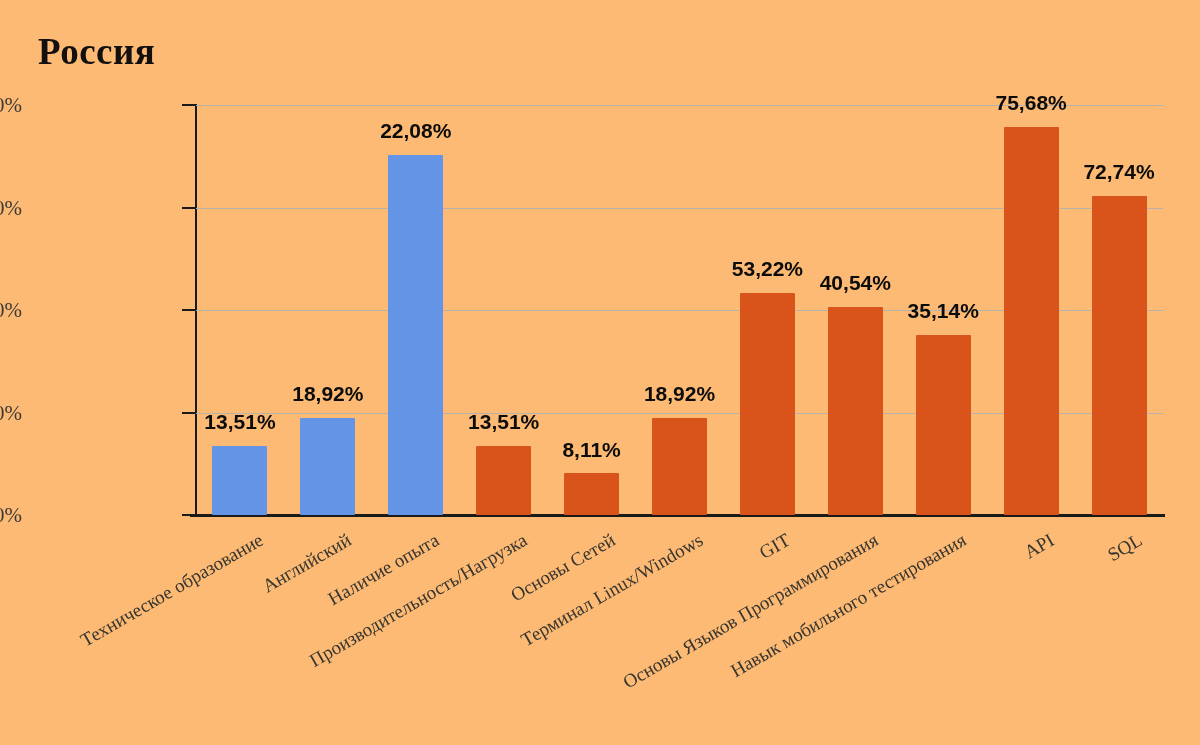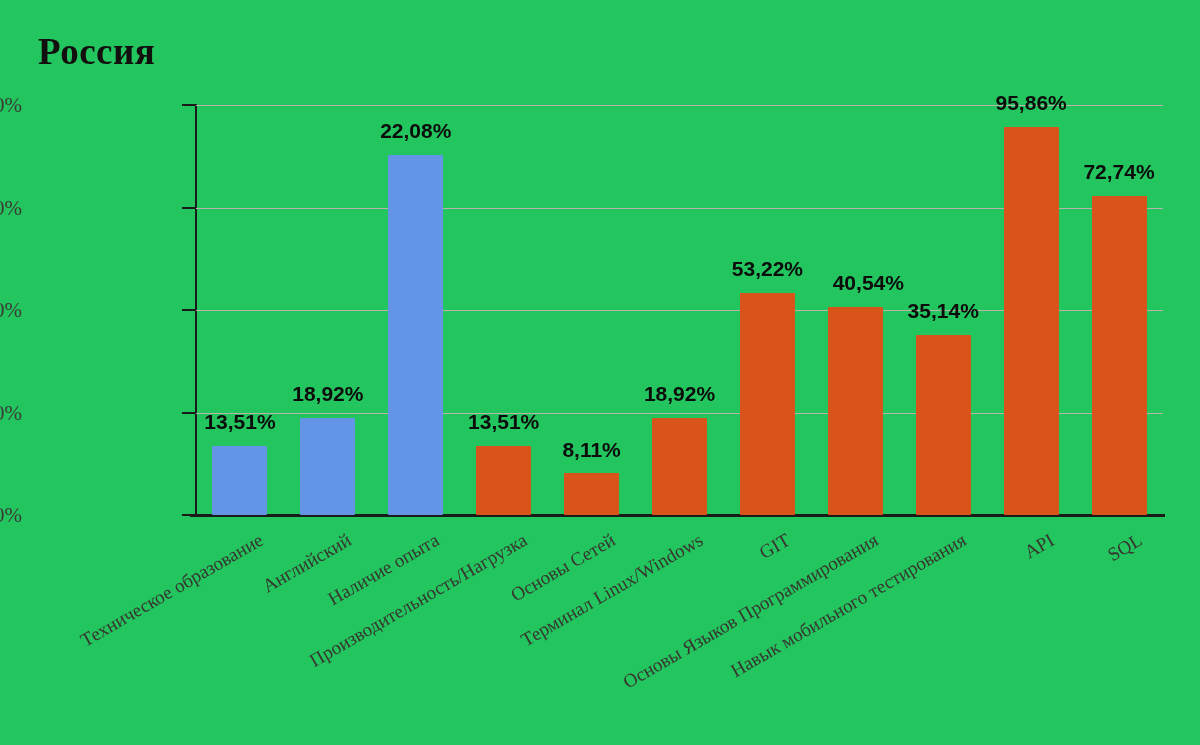--- a/index.html
+++ b/index.html
@@ -12,21 +12,21 @@
     background: #F2EFE9;
     font-family: "Liberation Sans", sans-serif;
     overflow: hidden;
     position: relative;
   }
   #chart-root {
     position: absolute;
     left: 0; top: 0;
     width: 1200px;
     height: 745px;
-    background: #22c55e;
+    background: #fdba74;
   }
   #chart-title {
     position: absolute;
     left: 38px;
     top: 30px;
     font-family: "Liberation Serif", serif;
     font-weight: bold;
     font-size: 37px;
     color: #12100E;
     letter-spacing: 0.5px;
@@ -156,23 +156,23 @@
   </div>
 
   <div id="value-labels">
       <div class="bar-value" style="left: 239.955px; top: 409.761px;">13,51%</div>
       <div class="bar-value" style="left: 327.864px; top: 382.035px;">18,92%</div>
       <div class="bar-value" style="left: 415.773px; top: 118.866px;">22,08%</div>
       <div class="bar-value" style="left: 503.682px; top: 409.761px;">13,51%</div>
       <div class="bar-value" style="left: 591.591px; top: 438px;">8,11%</div>
       <div class="bar-value" style="left: 679.5px; top: 382.035px;">18,92%</div>
       <div class="bar-value" style="left: 767.409px; top: 257.395px;">53,22%</div>
-      <div class="bar-value" style="left: 855.318px; top: 271.232px; margin-left: 13px;">40,54%</div>
+      <div class="bar-value" style="left: 855.318px; top: 271.232px;">40,54%</div>
       <div class="bar-value" style="left: 943.227px; top: 298.908px;">35,14%</div>
-      <div class="bar-value" style="left: 1031.14px; top: 91.14px;">95,86%</div>
+      <div class="bar-value" style="left: 1031.14px; top: 91.14px;">75,68%</div>
       <div class="bar-value" style="left: 1119.05px; top: 160.43px;">72,74%</div>
     </div>
   <div id="cat-labels">
       <div class="cat-label" style="left: 255.955px; top: 529px; transform: translateX(-100%) rotate(-30deg); transform-origin: right top;">Техническое образование</div>
       <div class="cat-label" style="left: 343.864px; top: 529px; transform: translateX(-100%) rotate(-30deg); transform-origin: right top;">Английский</div>
       <div class="cat-label" style="left: 431.773px; top: 529px; transform: translateX(-100%) rotate(-30deg); transform-origin: right top;">Наличие опыта</div>
       <div class="cat-label" style="left: 519.682px; top: 529px; transform: translateX(-100%) rotate(-30deg); transform-origin: right top;">Производительность/Нагрузка</div>
       <div class="cat-label" style="left: 607.591px; top: 529px; transform: translateX(-100%) rotate(-30deg); transform-origin: right top;">Основы Сетей</div>
       <div class="cat-label" style="left: 695.5px; top: 529px; transform: translateX(-100%) rotate(-30deg); transform-origin: right top;">Терминал Linux/Windows</div>
       <div class="cat-label" style="left: 783.409px; top: 529px; transform: translateX(-100%) rotate(-30deg); transform-origin: right top;">GIT</div>

